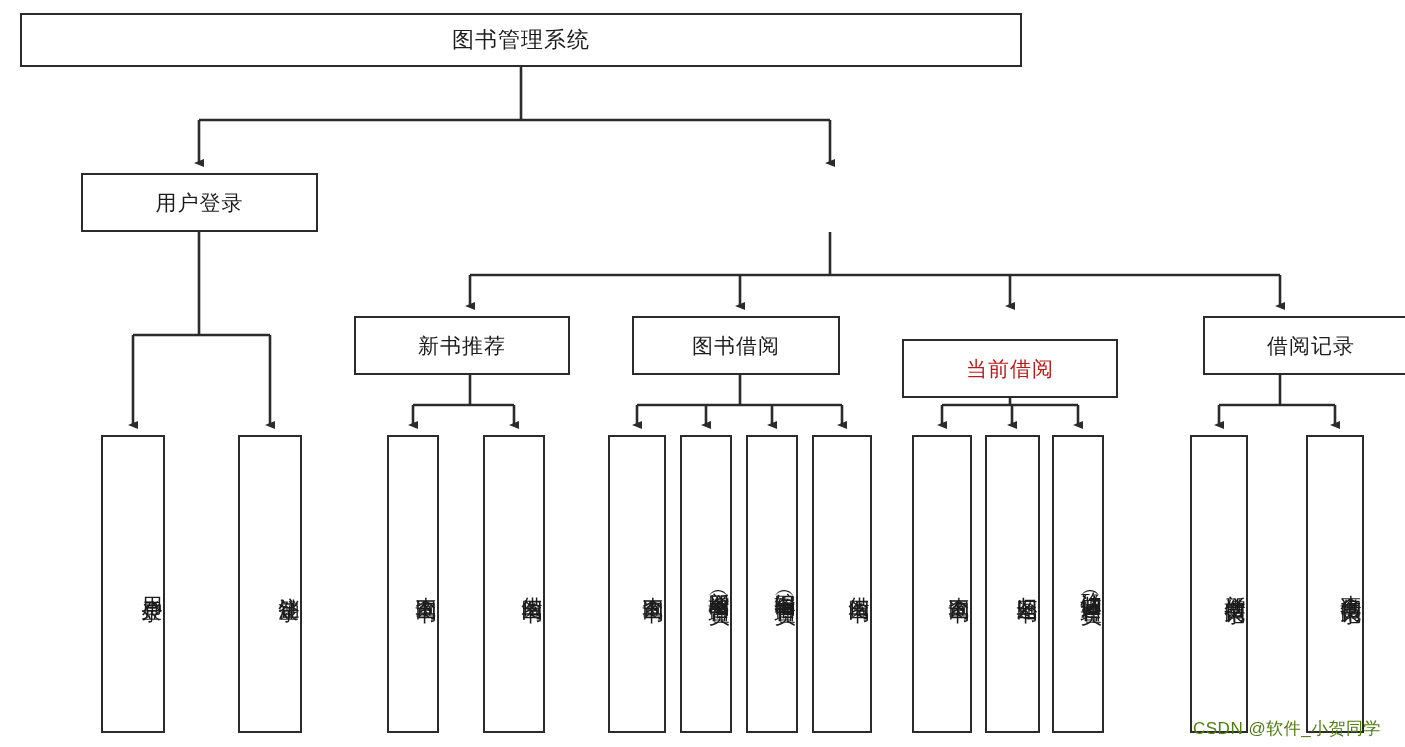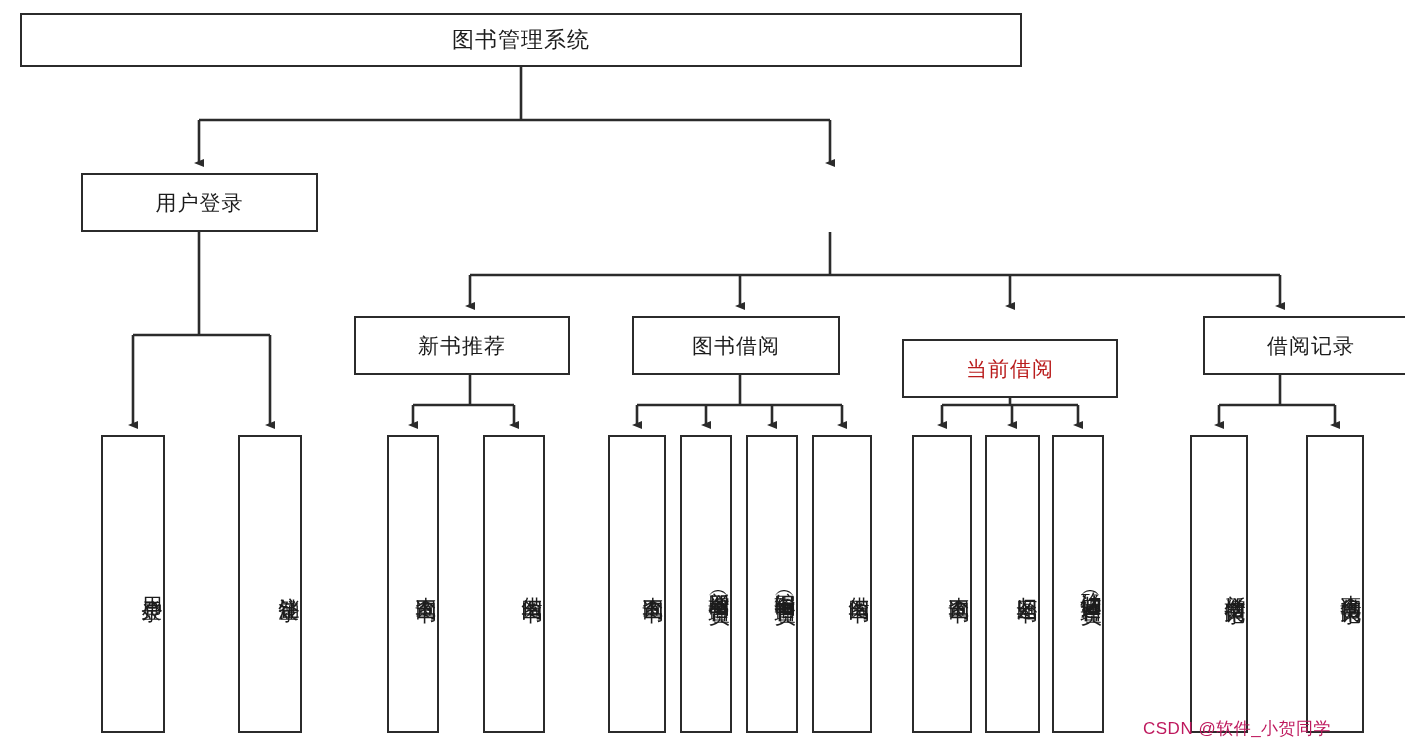--- a/index.html
+++ b/index.html
@@ -176,17 +176,17 @@
   <div class="node vert" id="node-leaf-10" style="left: 1052px; top: 435px; width: 52px; height: 298px; border-color: rgb(43, 43, 43); background: rgb(255, 255, 255); color: rgb(28, 28, 28);">
     <span class="vlabel">确认归还（管理员）</span>
   </div>
   <div class="node vert" id="node-leaf-11" style="left: 1190px; top: 435px; width: 58px; height: 298px; border-color: rgb(43, 43, 43); background: rgb(255, 255, 255); color: rgb(28, 28, 28);">
     <span class="vlabel">新增借阅记录</span>
   </div>
   <div class="node vert" id="node-leaf-12" style="left: 1306px; top: 435px; width: 58px; height: 298px; border-color: rgb(43, 43, 43); background: rgb(255, 255, 255); color: rgb(28, 28, 28);">
     <span class="vlabel">查询借阅记录</span>
   </div>
 
-  <div class="watermark" id="wm" style="left: 1143px; top: 717px; color: #be185d;">
+  <div class="watermark" id="wm" style="left: 1193px; top: 717px; color: #4d7c0f;">
     <span>CSDN @软件_小贺同学</span>
   </div>
 
 </div>
 
 </body></html>

